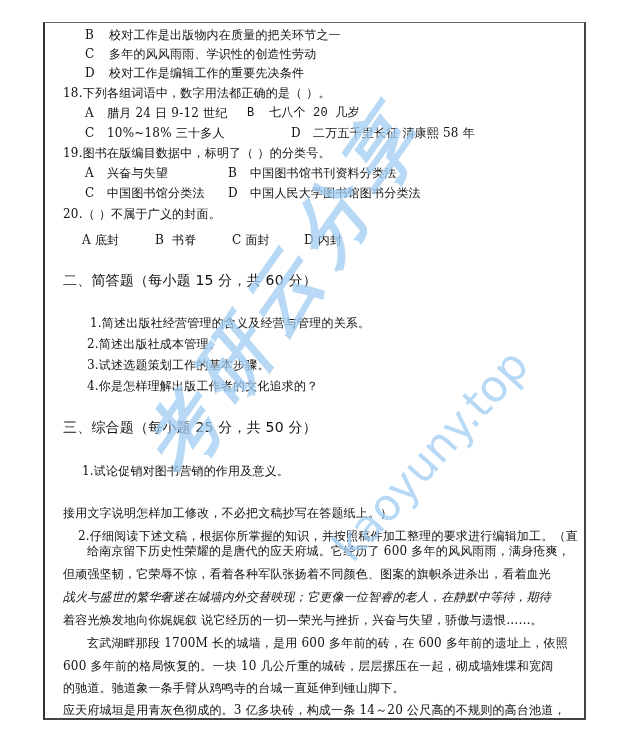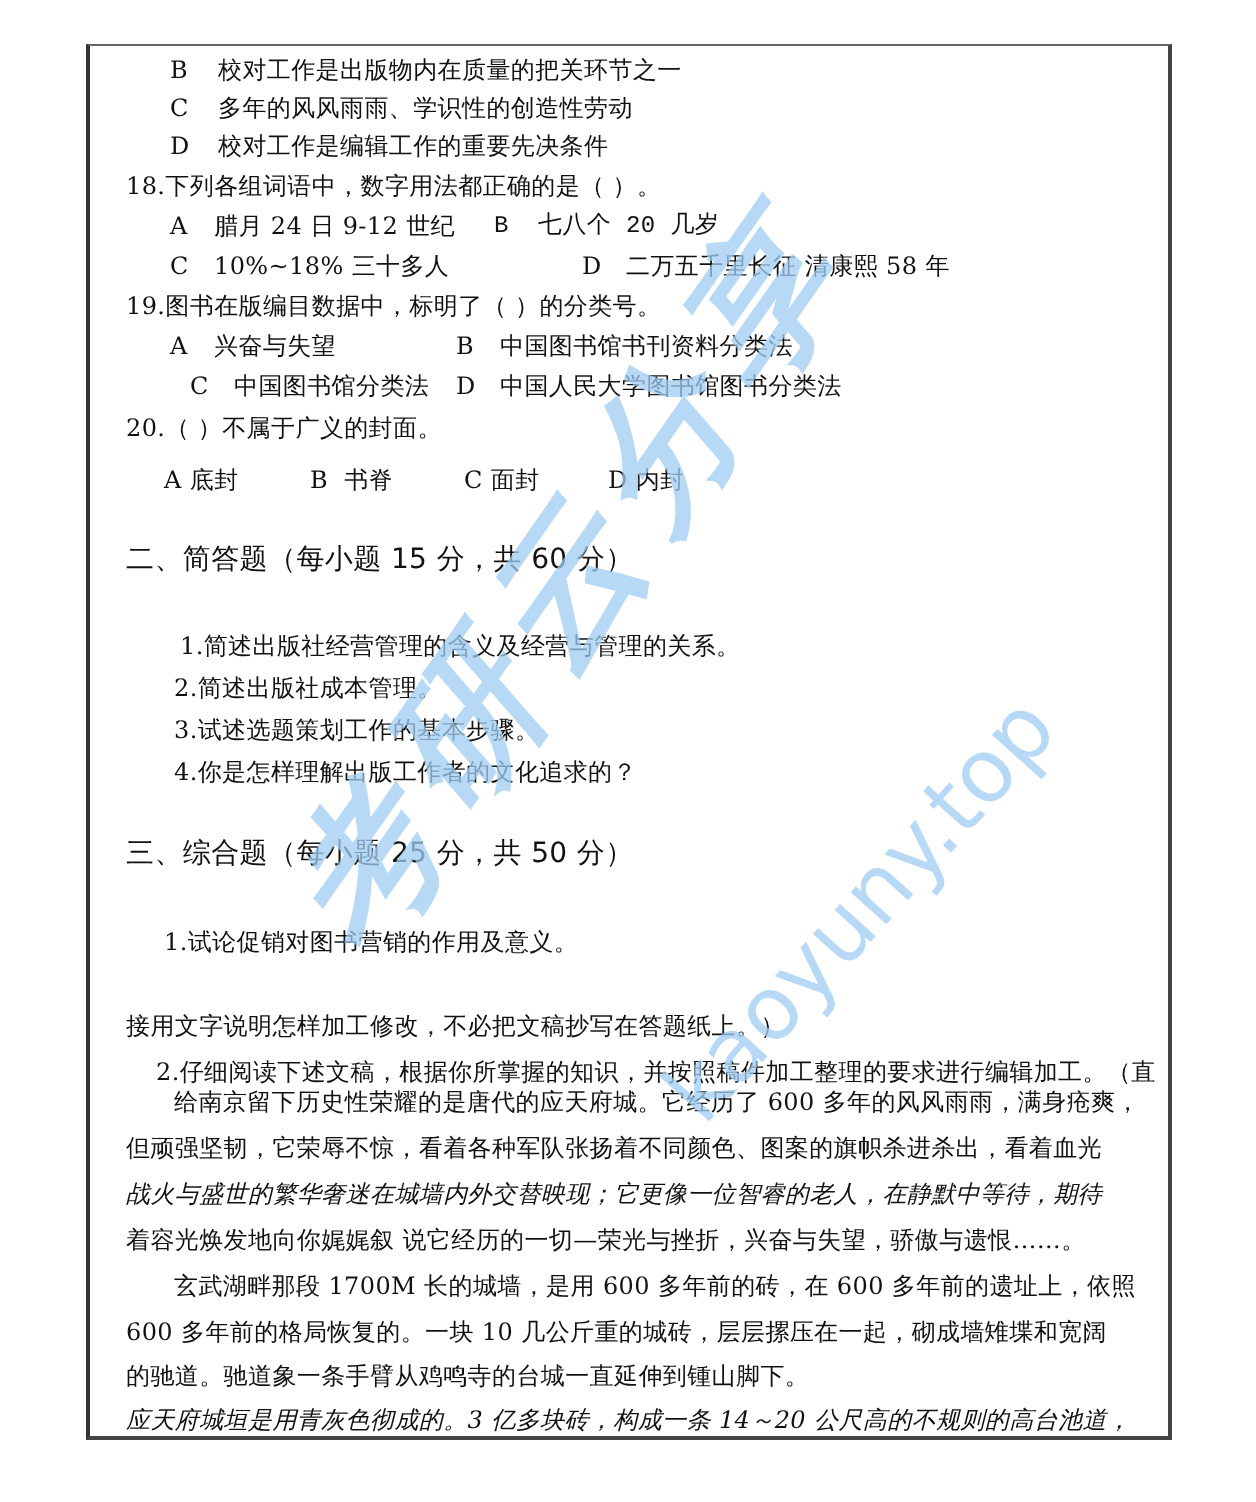--- a/index.html
+++ b/index.html
@@ -46,21 +46,21 @@
   <span class="opt-letter">D</span><span class="sp" style="width:4px"></span><span>二万五千里长征   清康熙 58 年</span>
 </div>
 
 <div class="line" style="left:63px; top:145px;">19.图书在版编目数据中，标明了（        ）的分类号。</div>
 <div class="line" style="left:85px; top:165px;">
   <span class="opt-letter">A</span><span class="sp" style="width:4px"></span><span>兴奋与失望</span>
 </div>
 <div class="line" style="left:228px; top:165px;">
   <span class="opt-letter">B</span><span class="sp" style="width:4px"></span><span>中国图书馆书刊资料分类法</span>
 </div>
-<div class="line" style="left:95px; top:185px;">
+<div class="line" style="left:85px; top:185px;">
   <span class="opt-letter">C</span><span class="sp" style="width:4px"></span><span>中国图书馆分类法</span>
 </div>
 <div class="line" style="left:228px; top:185px;">
   <span class="opt-letter">D</span><span class="sp" style="width:4px"></span><span>中国人民大学图书馆图书分类法</span>
 </div>
 
 <div class="line" style="left:63px; top:206px;">20.（      ）不属于广义的封面。</div>
 <div class="line" style="left:82px; top:232px;">
   <span>A</span> <span>底封</span>
 </div>
@@ -85,16 +85,16 @@
 <div class="line" style="left:78px; top:484px;margin-top:44px;">2.仔细阅读下述文稿，根据你所掌握的知识，并按照稿件加工整理的要求进行编辑加工。（直</div>
 <div class="line" style="left:63px; top:505px;">接用文字说明怎样加工修改，不必把文稿抄写在答题纸上。）</div>
 
 <div class="line" style="left:87px; top:543px;">给南京留下历史性荣耀的是唐代的应天府城。它经历了 600 多年的风风雨雨，满身疮爽，</div>
 <div class="line" style="left:63px; top:566px;">但顽强坚韧，它荣辱不惊，看着各种军队张扬着不同颜色、图案的旗帜杀进杀出，看着血光</div>
 <div class="line" style="left:63px; top:589px;font-style:italic;">战火与盛世的繁华奢迷在城墙内外交替映现；它更像一位智睿的老人，在静默中等待，期待</div>
 <div class="line" style="left:63px; top:612px;">着容光焕发地向你娓娓叙  说它经历的一切—荣光与挫折，兴奋与失望，骄傲与遗恨……。</div>
 <div class="line" style="left:87px; top:635px;">玄武湖畔那段 1700M 长的城墙，是用 600 多年前的砖，在 600 多年前的遗址上，依照</div>
 <div class="line" style="left:63px; top:658px;text-align:center;">600 多年前的格局恢复的。一块 10 几公斤重的城砖，层层摞压在一起，砌成墙雉堞和宽阔</div>
 <div class="line" style="left:63px; top:680px;">的驰道。驰道象一条手臂从鸡鸣寺的台城一直延伸到锺山脚下。</div>
-<div class="line" style="left:63px; top:702px;font-style:italic;">应天府城垣是用青灰色彻成的。3 亿多块砖，构成一条 14～20 公尺高的不规则的高台池道，</div>
+<div class="line" style="left:63px; top:702px;">应天府城垣是用青灰色彻成的。3 亿多块砖，构成一条 14～20 公尺高的不规则的高台池道，</div>
 
 <div class="watermark wm-cn" style="left:70px; top:240px; transform: rotate(-55deg); letter-spacing: 10px;">考研云分享</div>
 <div class="watermark wm-url" style="left:360px; top:520px;">kaoyuny.top</div>
 
 </body></html>

